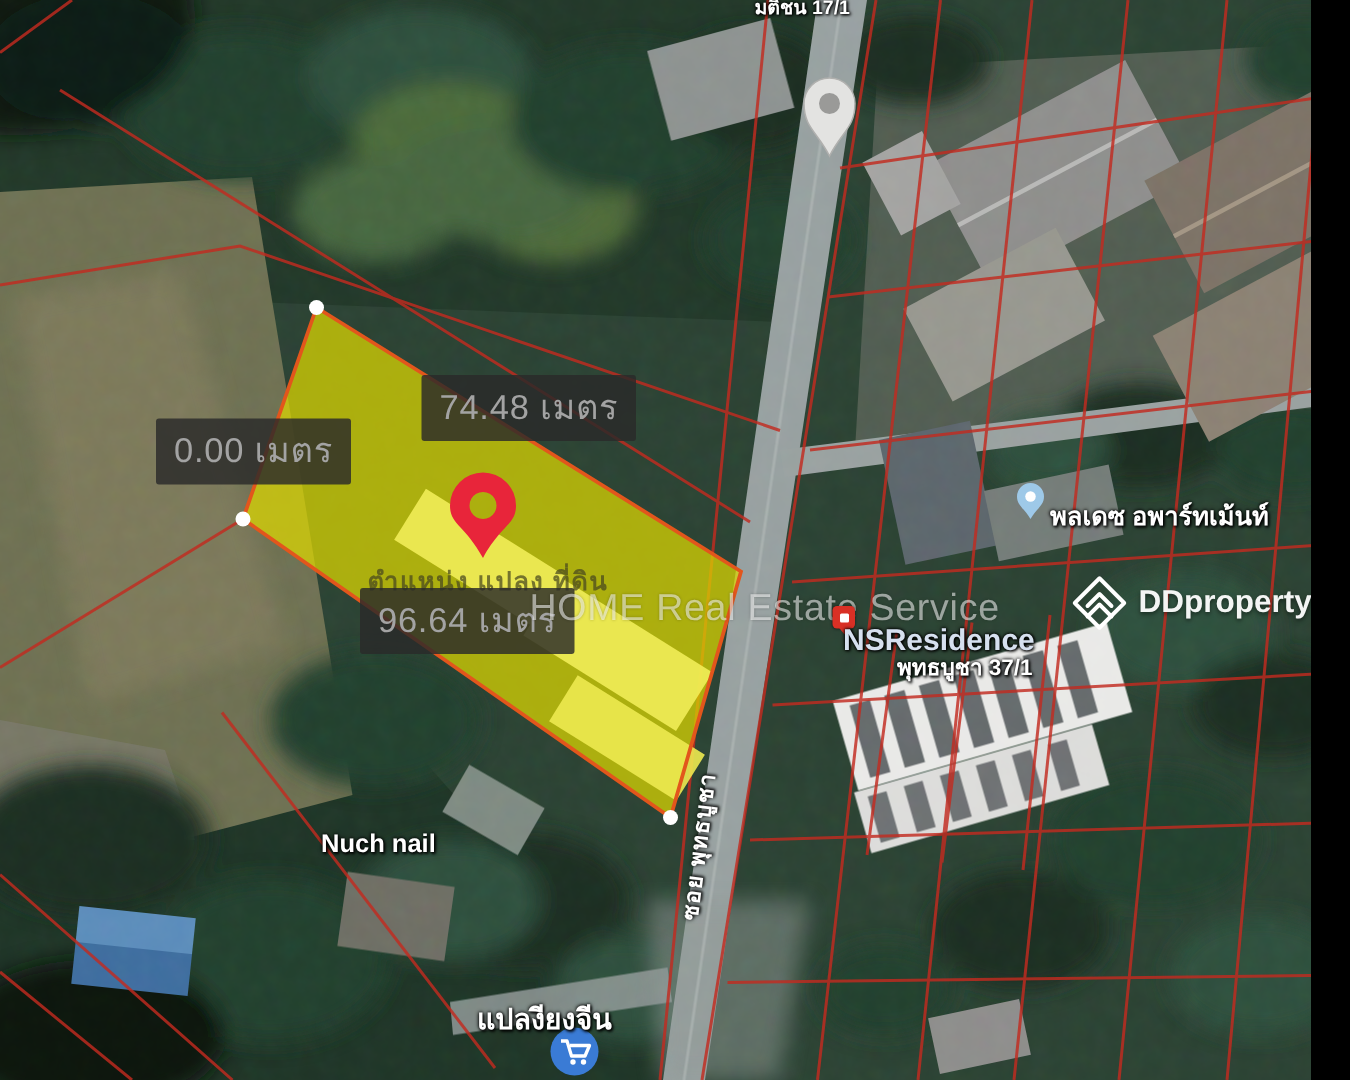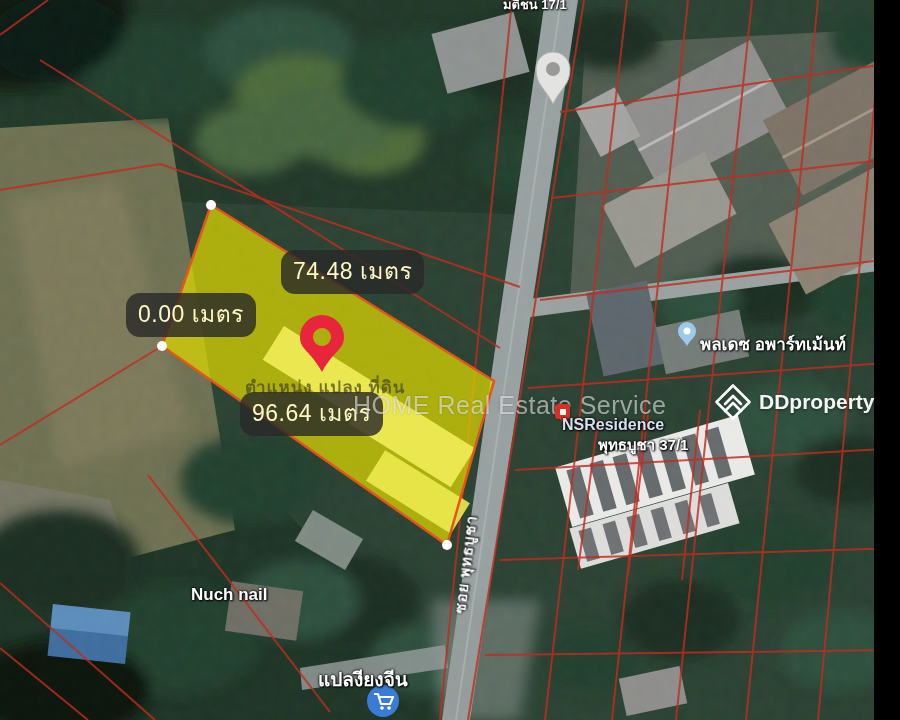--- a/index.html
+++ b/index.html
@@ -1,21 +1,21 @@
 <!DOCTYPE html>
 <html><head>
 <meta charset="utf-8">
 <style>
   html,body{margin:0;padding:0;background:#000;}
   #stage{position:relative;width:874px;height:720px;overflow:hidden;
          background:#2b4233;font-family:"Liberation Sans",sans-serif;}
   #basemap{position:absolute;left:0;top:0;}
   .overlay{position:absolute;white-space:nowrap;}
-  .measure{background:rgba(42,42,42,.82);color:#fef9c3;font-size:23px;
-           padding:3px 12px 5px;border-radius:14px;letter-spacing:.5px;}
+  .measure{background:rgba(42,42,42,.82);color:#a3a3a3;font-size:23px;
+           padding:3px 12px 5px;border-radius:2px;letter-spacing:.5px;}
   .gmaps-label{color:#fff;font-size:17px;font-weight:bold;
     text-shadow:0 0 3px rgba(0,0,0,.95),0 0 2px rgba(0,0,0,.9),1px 1px 2px rgba(0,0,0,.9);}
   .gmaps-biz{color:#d6e0ef;}
   .plot-caption{color:rgba(70,70,30,.72);font-size:17px;font-weight:bold;letter-spacing:1px;}
   .watermark-center{color:rgba(255,255,255,.55);font-size:25px;font-weight:400;
     letter-spacing:.5px;text-shadow:0 0 2px rgba(0,0,0,.25);}
   .dd-brand{display:flex;align-items:center;gap:7px;color:rgba(255,255,255,.95);
     font-size:21px;font-weight:bold;text-shadow:0 1px 3px rgba(0,0,0,.5);}
   .road-label{color:#fff;font-size:15px;font-weight:bold;letter-spacing:1px;
     text-shadow:0 0 3px rgba(0,0,0,.9),1px 1px 2px rgba(0,0,0,.9);
@@ -221,21 +221,21 @@
       <circle cx="17" cy="17" r="16" fill="#3a7bd5"></circle>
       <path d="M8,10 h4 l3,10 h9 l3,-7 h-13" fill="none" stroke="#ffffff" stroke-width="2.2" stroke-linejoin="round"></path>
       <circle cx="16" cy="24" r="1.8" fill="#ffffff"></circle>
       <circle cx="23" cy="24" r="1.8" fill="#ffffff"></circle>
     </g>
   </svg>
 
   <div class="overlay gmaps-label" style="left:503px;top:-6px;font-size:13px;">มติชน 17/1</div>
 
   <div class="overlay measure" style="left:281px;top:250px;">74.48 เมตร</div>
-  <div class="overlay measure" style="left:104px;top:293px;margin-left:22px;">0.00 เมตร</div>
+  <div class="overlay measure" style="left:104px;top:279px;">0.00 เมตร</div>
   <div class="overlay plot-caption" style="left:245px;top:373px;">ตำแหน่ง แปลง ที่ดิน</div>
   <div class="overlay measure" style="left:240px;top:392px;">96.64 เมตร</div>
 
   <div class="overlay watermark-center" style="left:353px;top:391px;">HOME Real Estate Service</div>
 
   <div class="overlay gmaps-label" style="left:700px;top:330px;">พลเดซ อพาร์ทเม้นท์</div>
 
   <div class="overlay dd-brand" style="left:714px;top:383px;">
     <svg width="38" height="38" viewBox="0 0 38 38">
       <g fill="none" stroke="#ffffff" stroke-width="2.6" stroke-linejoin="round" stroke-linecap="round">
@@ -244,23 +244,23 @@
         <path d="M11 28 L19 20 L27 28"></path>
       </g>
     </svg>
     <span>DDproperty</span>
   </div>
 
   <div class="overlay" style="left:555px;top:404px;">
     <div class="marker-red-sq"></div>
       <div class="marker-tip"></div>
   </div>
-  <div class="overlay gmaps-label gmaps-biz" style="left:562px;top:416px;font-size:16px;">NSResidence</div>
+  <div class="overlay gmaps-label gmaps-biz" style="left:562px;top:416px;font-size:20px;">NSResidence</div>
   <div class="overlay gmaps-label" style="left:566px;top:433px;font-size:15px;margin-left:32px;">พุทธบูชา 37/1</div>
 
   <div class="overlay road-label" style="left:448px;top:612px;">ซอย พุทธบูชา</div>
 
-  <div class="overlay gmaps-label" style="left:191px;top:553px;margin-top:32px;">Nuch nail</div>
+  <div class="overlay gmaps-label" style="left:214px;top:553px;">Nuch nail</div>
 
   <div class="overlay gmaps-label" style="left:318px;top:664px;font-size:19px;">แปลงียงจีน</div>
 
   <div class="overlay gmaps-label" style="left:886px;top:556px;font-size:15px;">E</div>
 </div>
 
 </body></html>

